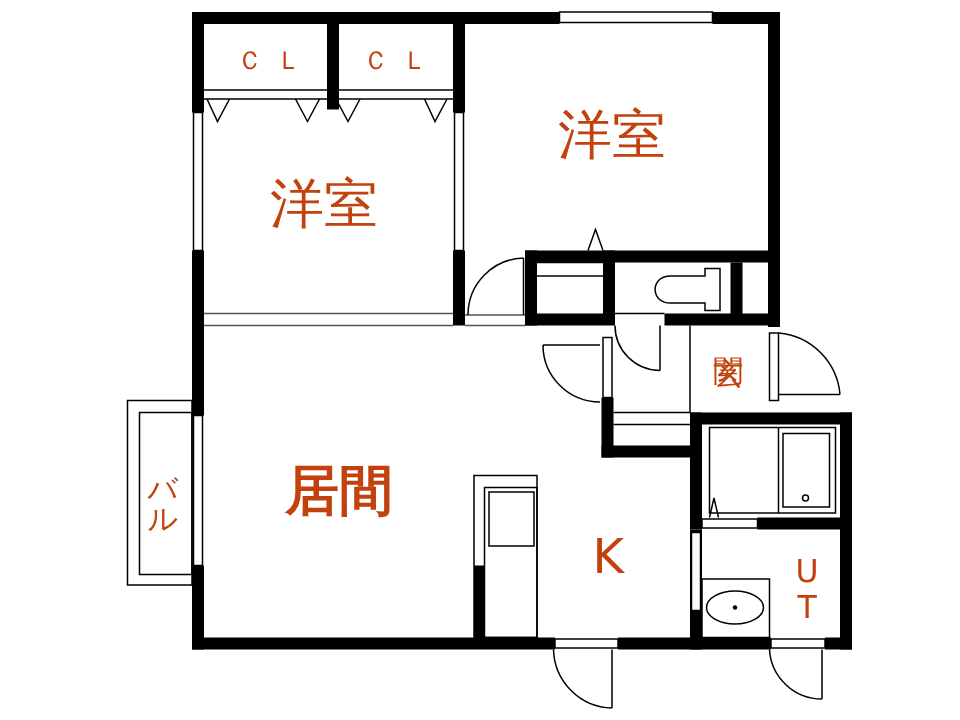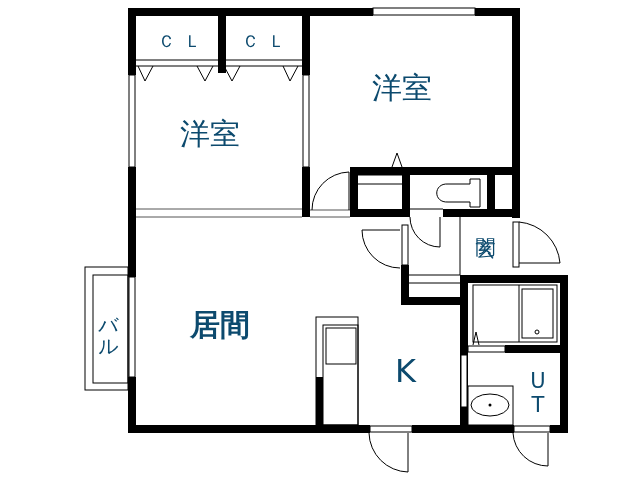--- a/index.html
+++ b/index.html
@@ -2,22 +2,22 @@
 <html><head>
 <meta charset="utf-8">
 <style>
   html, body { margin: 0; padding: 0; background: #ffffff; }
   body { width: 640px; height: 480px; overflow: hidden; position: relative; font-family: "DejaVu Sans", sans-serif; }
   svg { position: absolute; left: 0; top: 0; }
   .wall { fill: #000; }
   .thin { fill: none; stroke: #000; stroke-width: 1; }
   .thin2 { fill: none; stroke: #555; stroke-width: 1; }
   .win { fill: #fff; stroke: #000; stroke-width: 1; }
-  .lbl { position: absolute; color: #0c4a6e; white-space: nowrap; line-height: 1; }
-  .room-lg { font-size: 30px; }
+  .lbl { position: absolute; color: #c2410c; white-space: nowrap; line-height: 1; }
+  .room-lg { font-size: 36px; }
   .room-sm { font-size: 20px; }
   .cl { font-size: 17px; letter-spacing: 9px; }
   .vert { writing-mode: vertical-rl; text-orientation: upright; }
 </style>
 </head>
 <body>
 
 <svg width="640" height="480" viewBox="0 0 640 480">
 
   <rect class="wall" x="128" y="8" width="245" height="8"></rect>

